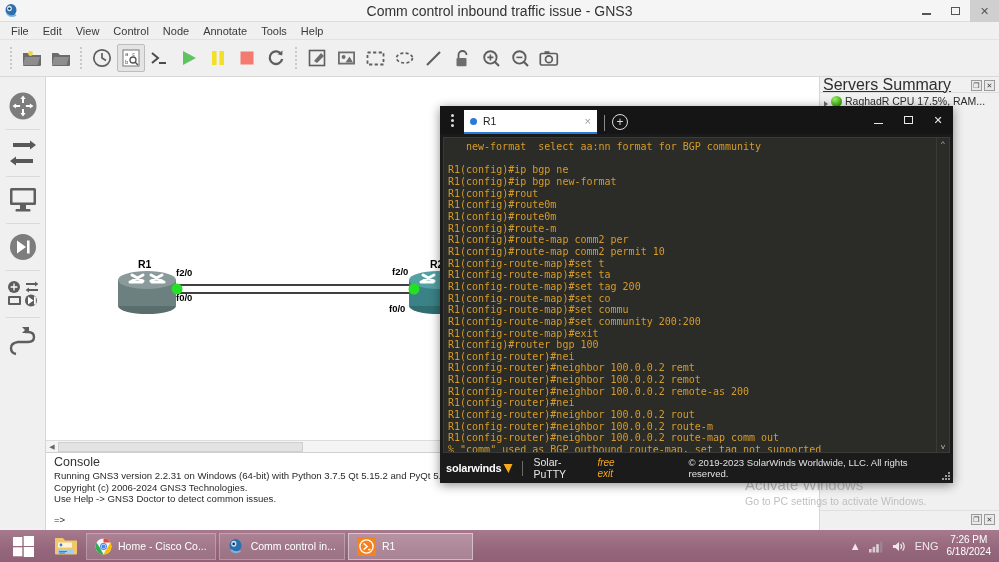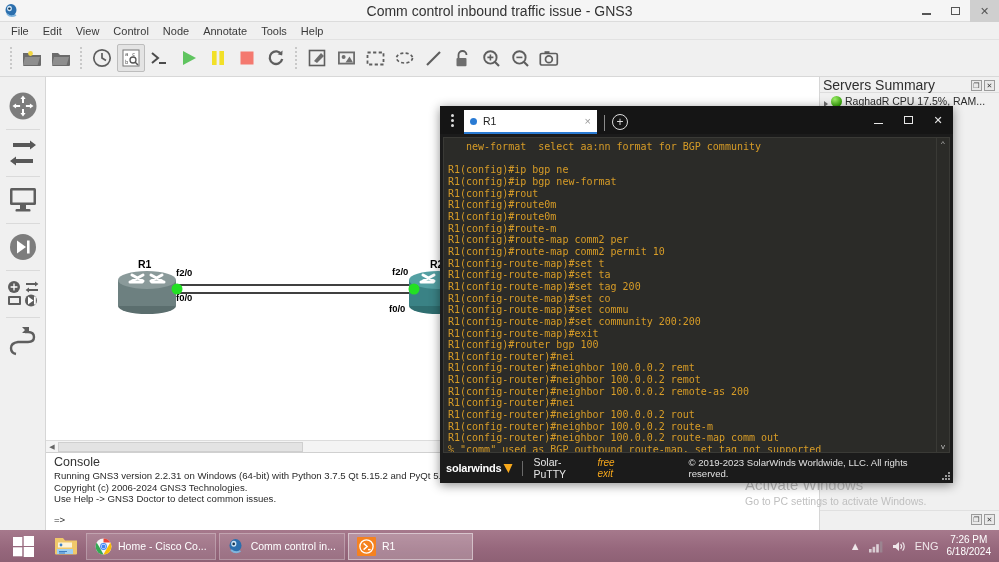--- a/index.html
+++ b/index.html
@@ -89,21 +89,21 @@
     width: 11px; height: 11px; border: 1px solid #9b9b9b; background: #e9e9e9;
     font-size: 7px; color: #444; display: flex; align-items: center; justify-content: center;
   }
 
   
   .rightdock { width: 179px; background: #f0f0f0; display: flex; flex-direction: column; flex: none; }
   .dock-header {
     height: 16px; display: flex; align-items: center; padding: 0 3px;
     border-bottom: 1px solid #dcdcdc; position: relative;
   }
-  .dock-header .t { font-size: 14px; color: #2f2f2f; }
+  .dock-header .t { font-size: 16px; color: #2f2f2f; text-decoration: underline; }
   .dock-body { flex: 1; background: #f0f0f0; padding-top: 2px; }
   .server-row { display: flex; align-items: flex-end; gap: 3px; font-size: 10.5px; color: #2b2b2b; padding-left: 4px;}
   .tri { width: 0; height: 0; border-left: 4px solid #6d6d6d; border-top: 3.5px solid transparent; border-bottom: 3.5px solid transparent; }
   .server-dot {
     width: 11px; height: 11px; border-radius: 50%;
     background: radial-gradient(circle at 35% 30%, #9ff06a, #36a30a 70%, #207000);
   }
   .dock-scroll-btm { height: 20px; position: relative; border-top: 1px solid #e0e0e0;}
 
   

